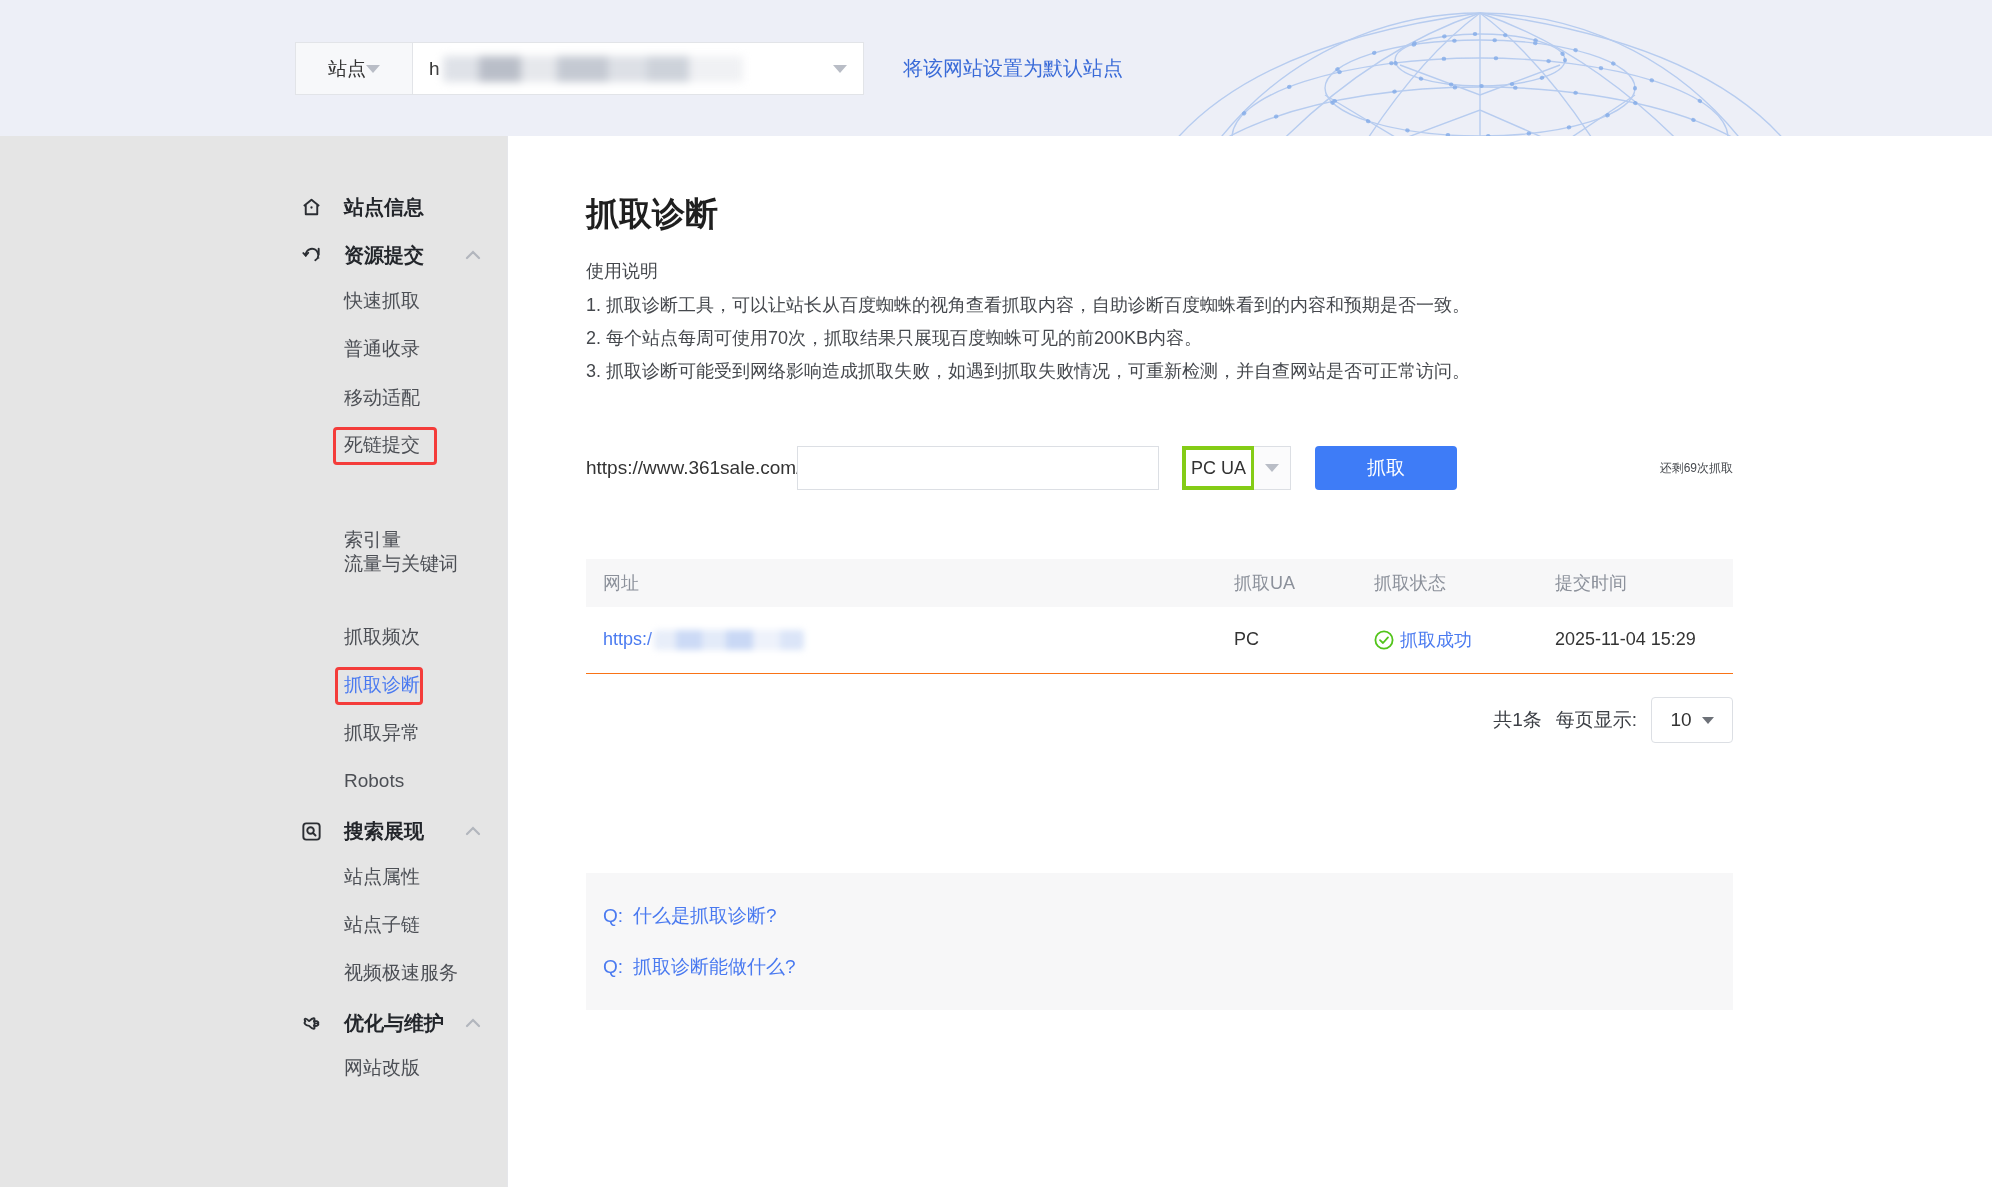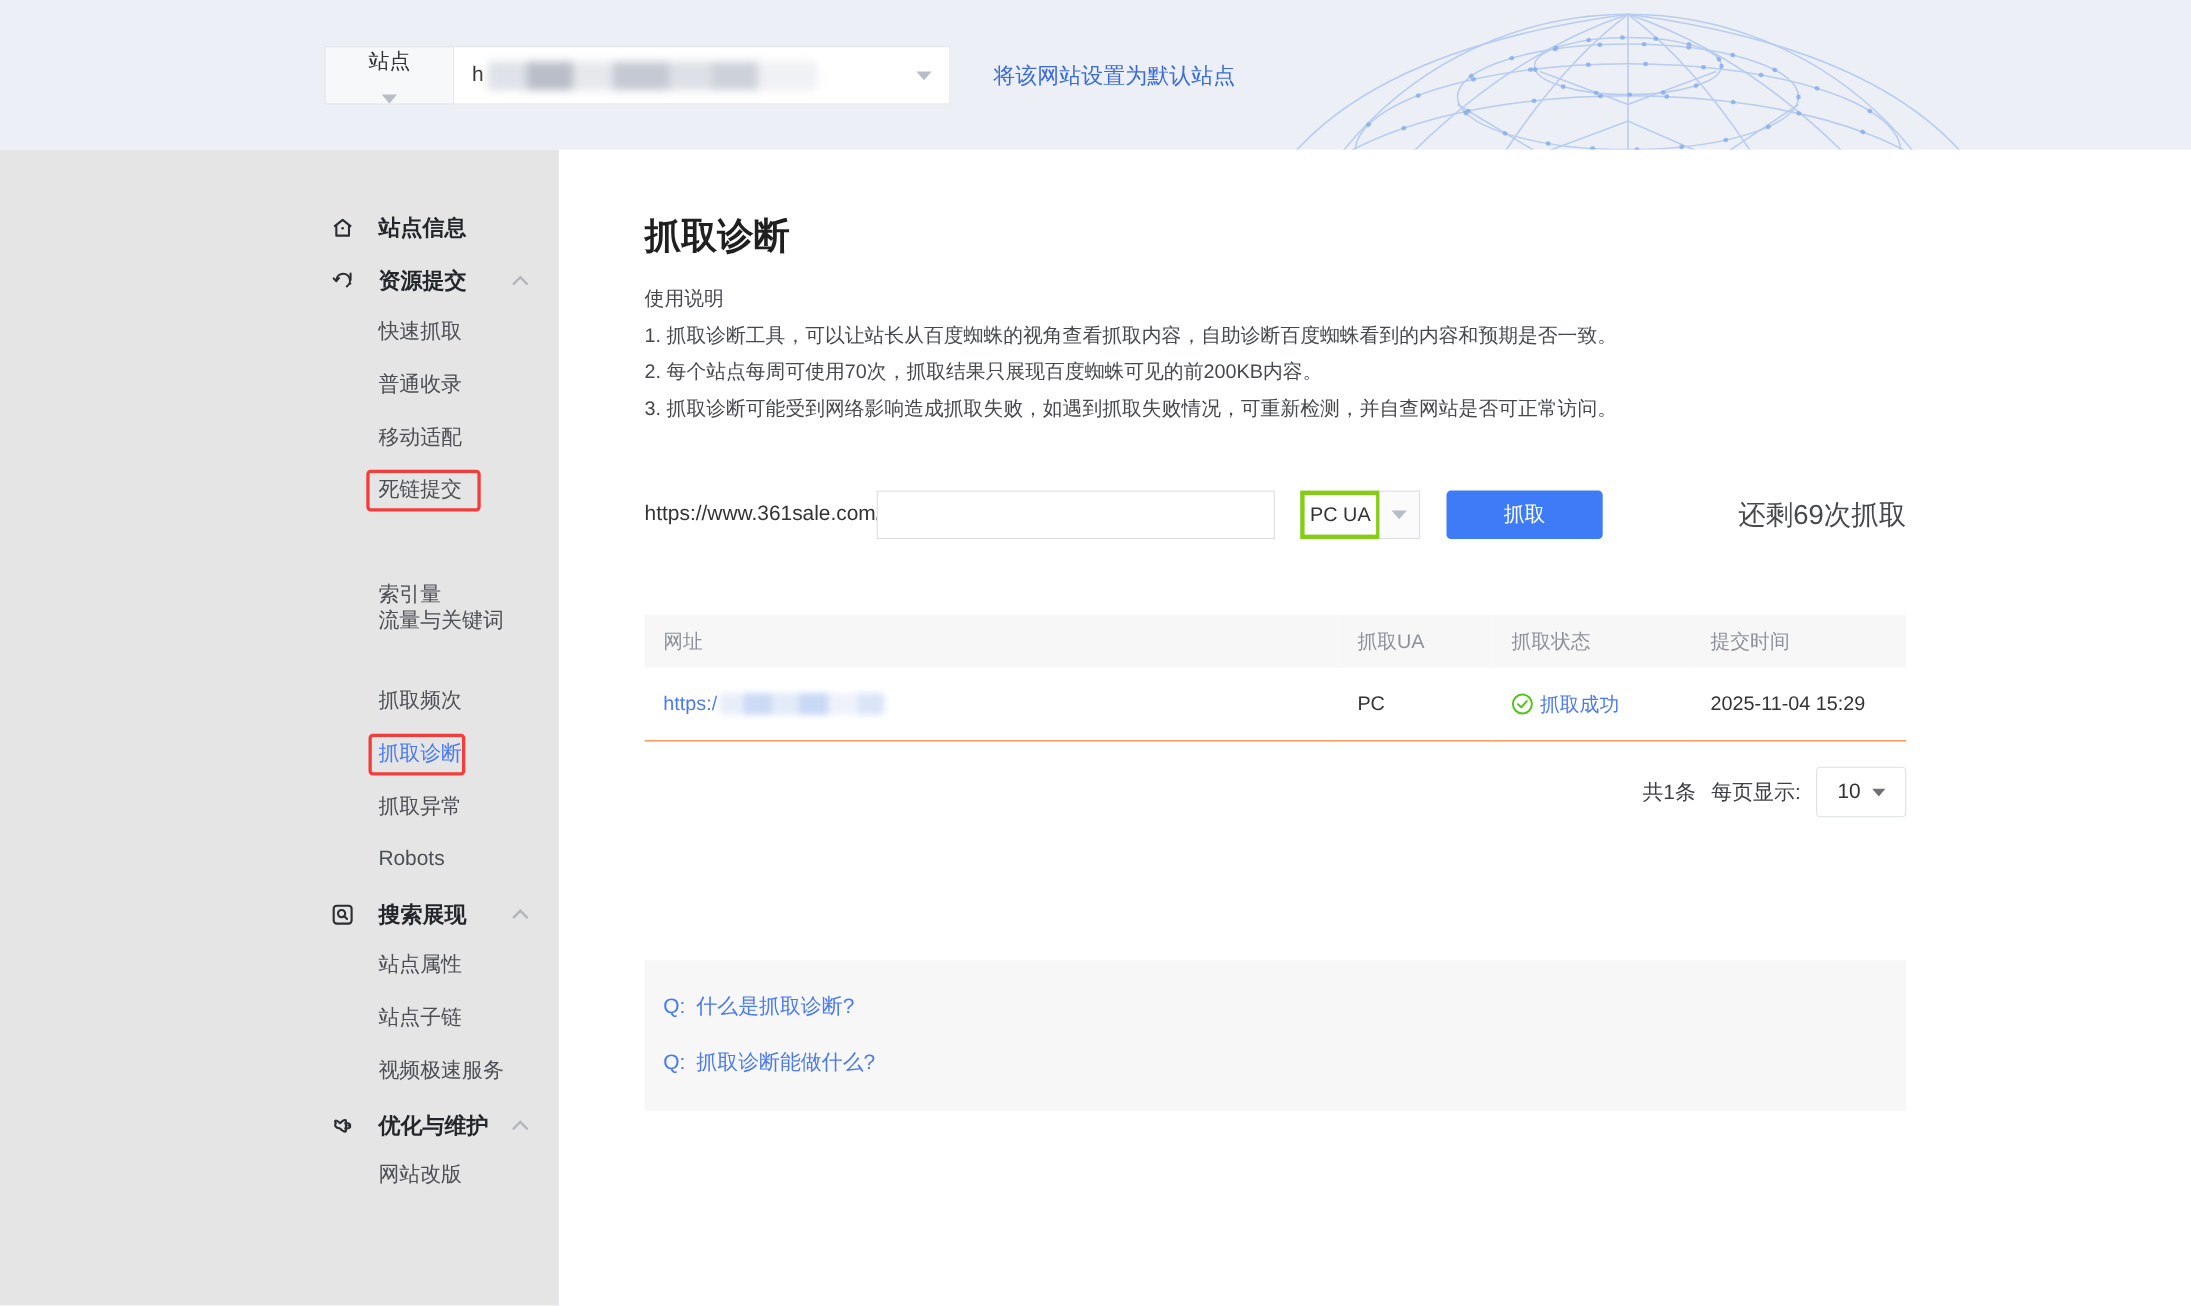--- a/index.html
+++ b/index.html
@@ -5,21 +5,21 @@
   * { margin:0; padding:0; box-sizing:border-box; }
   html,body { width:1992px; height:1187px; background:#fff;
     font-family:"Liberation Sans","DejaVu Sans",sans-serif; color:#333; overflow:hidden; }
   .page { position:relative; width:1992px; height:1187px; }
 
   
   .header { position:absolute; left:0; top:0; width:1992px; height:136px; background:#edeff7; z-index:2; }
   .globe { position:absolute; left:1150px; top:0; width:842px; height:136px; pointer-events:none; }
   .site-group { position:absolute; left:295px; top:42px; height:53px; display:flex; }
   .site-type { width:118px; height:53px; background:#f7f8fa; border:1px solid #e2e4e8;
-    display:flex; align-items:center; justify-content:space-between; padding:0 32px; font-size:19px; color:#333;flex-direction:column; }
+    display:flex; align-items:center; justify-content:space-between; padding:0 32px; font-size:19px; color:#333; }
   .site-value { width:451px; height:53px; background:#fff; border:1px solid #e2e4e8; border-left:none;
     display:flex; align-items:center; padding:0 16px; font-size:19px; color:#333; }
   .caret { width:0; height:0; border-left:7px solid transparent; border-right:7px solid transparent;
     border-top:8px solid #b9bdc6; flex:0 0 auto; }
   .site-value .caret { margin-left:auto; }
   .blur-gray { display:inline-block; width:300px; height:26px; margin-left:3px; border-radius:3px;
     background:linear-gradient(90deg,#dfe2e8 0 12%,#b9bec8 12% 26%,#e6e8ec 26% 38%,#c4c9d2 38% 55%,#dde0e6 55% 68%,#cdd2da 68% 82%,#f0f1f4 82% 100%);
     filter:blur(4px); }
   .default-link { position:absolute; left:903px; top:42px; height:53px; display:flex; align-items:center;
     font-size:20px; color:#3a6bd8; cursor:pointer; }
@@ -43,21 +43,21 @@
   .fetch-row { position:absolute; left:0; top:310px; width:1147px; height:44px; }
   .fetch-prefix { position:absolute; left:0; top:0; line-height:44px; font-size:19px; color:#333; }
   .fetch-input { position:absolute; left:211px; top:0; width:362px; height:44px; border:1px solid #dcdfe4;
     background:#fff; font-size:18px; padding:0 10px; outline:none; }
   .ua-select { position:absolute; left:596px; top:0; width:73px; height:44px; border:4px solid #84cc16;
     background:#fff; display:flex; align-items:center; justify-content:center; font-size:18px; color:#333; cursor:pointer; }
   .ua-arrow { position:absolute; left:668px; top:0; width:37px; height:44px; border:1px solid #dcdfe4; border-left:none;
     background:#fbfbfc; display:flex; align-items:center; justify-content:center; cursor:pointer; }
   .fetch-btn { position:absolute; left:729px; top:0; width:142px; height:44px; background:#3e7cf7; color:#fff;
     border:none; border-radius:4px; font-size:19px; cursor:pointer; font-family:Liberation Mono, monospace; }
-  .remaining { position:absolute; right:0; top:0; line-height:44px; font-size:25px; color:#45484d; }
+  .remaining { position:absolute; right:0; top:0; line-height:44px; font-size:12px; color:#45484d; }
 
   .result-table { position:absolute; left:0; top:423px; width:1147px; border-collapse:collapse; table-layout:fixed; }
   .result-table col.c1{width:631px;} .result-table col.c2{width:140px;}
   .result-table col.c3{width:181px;} .result-table col.c4{width:195px;}
   .result-table thead th { height:48px; background:#f7f7f8; font-weight:400; font-size:18px; color:#8c919b;
     text-align:left; padding:0 0 0 17px; }
   .result-table tbody td { height:66px; font-size:18px; color:#333; text-align:left; padding:0 0 0 17px;
     border-bottom:1px solid #f97316; }
   .row-url { color:#4a7af0; cursor:pointer; white-space:nowrap; }
   .blur-blue { display:inline-block; width:150px; height:20px; margin-left:2px; vertical-align:middle; border-radius:3px;

